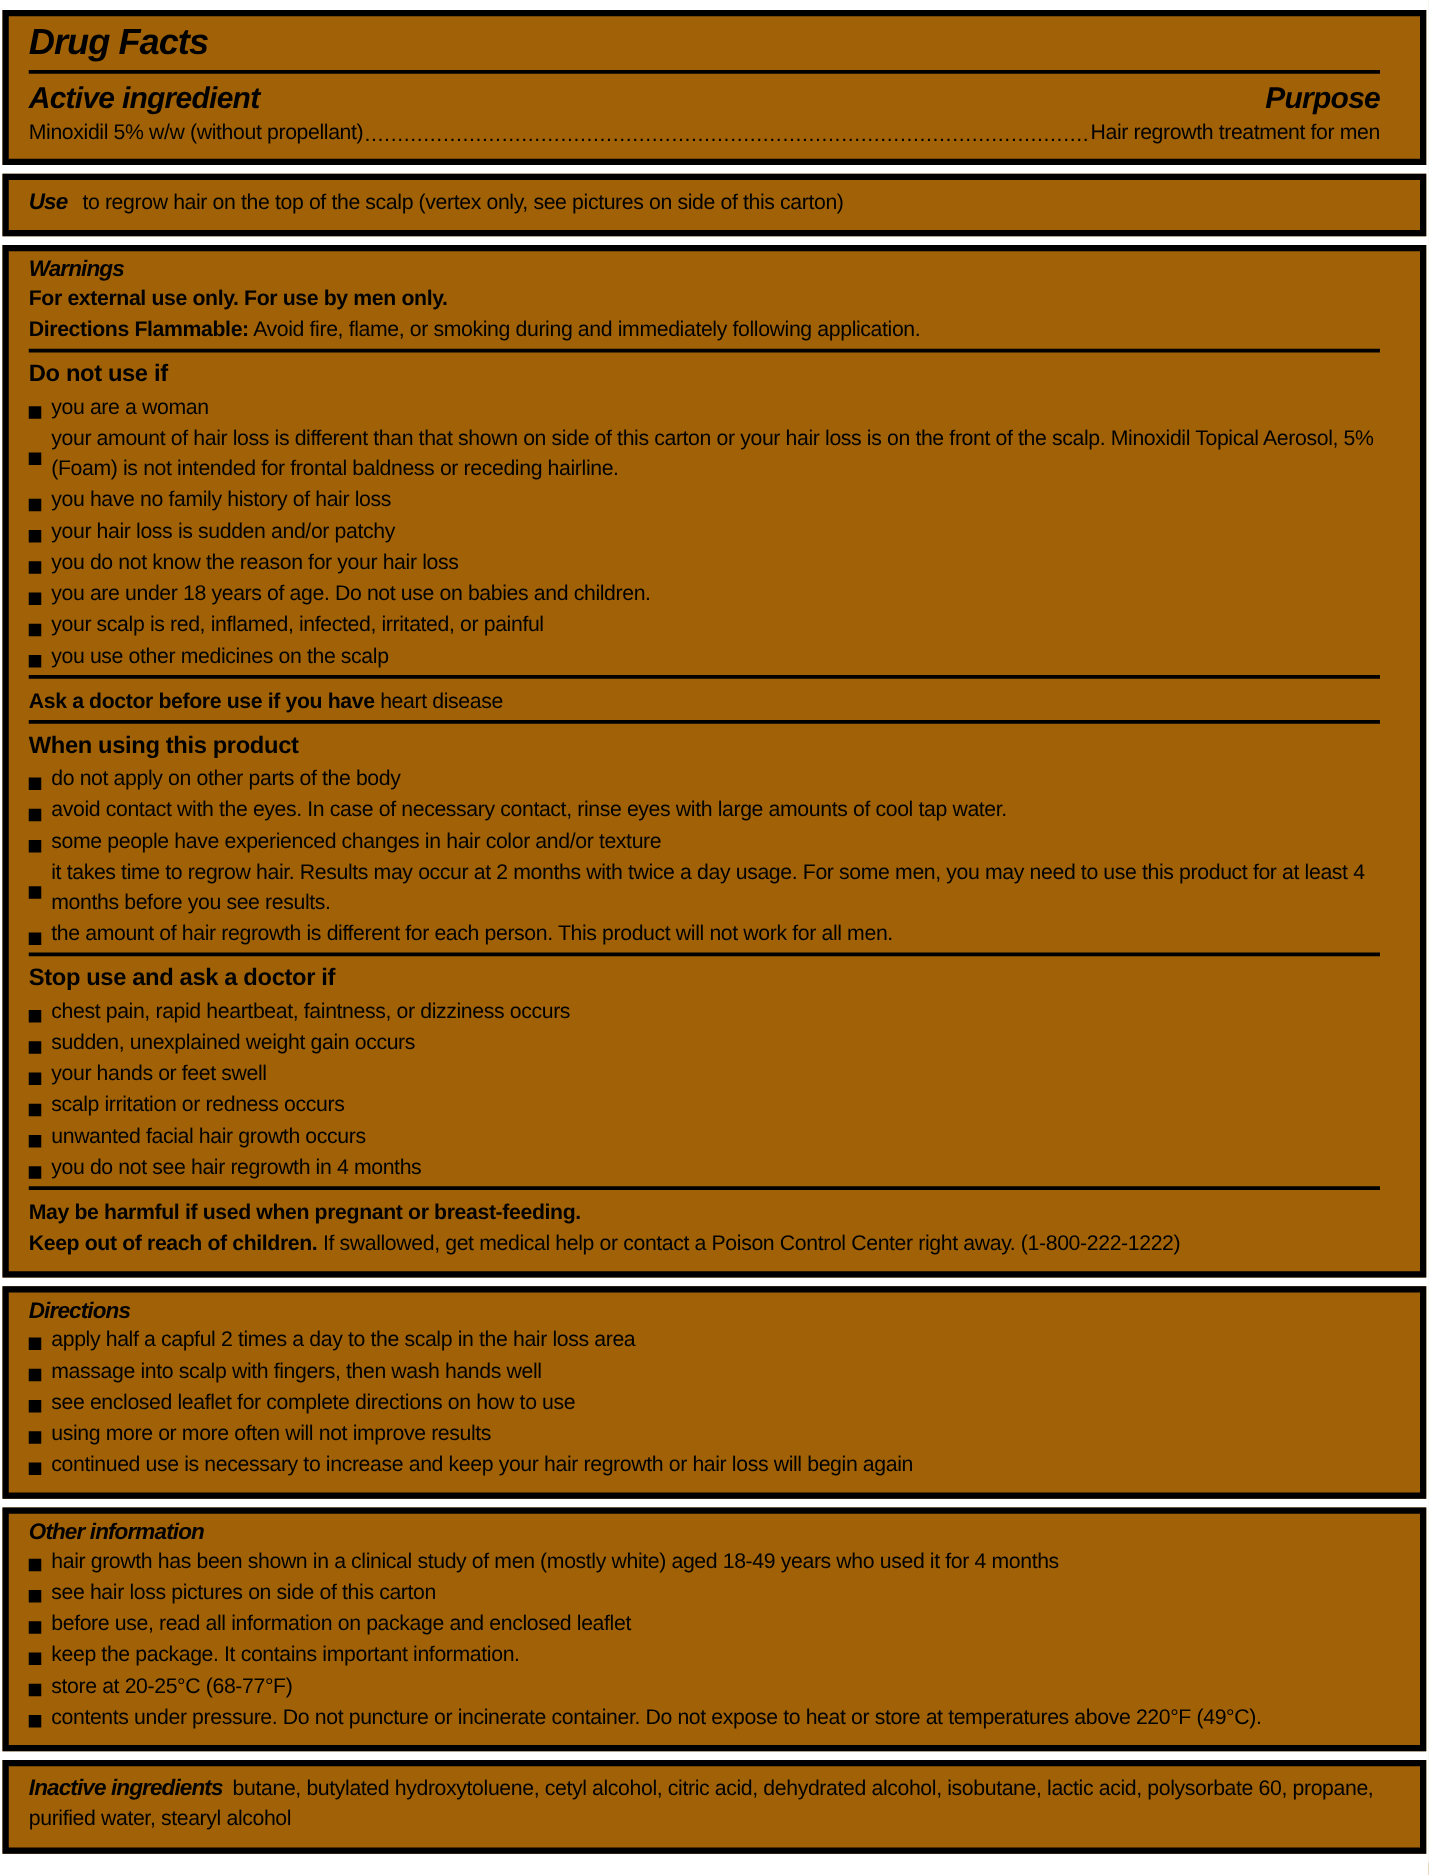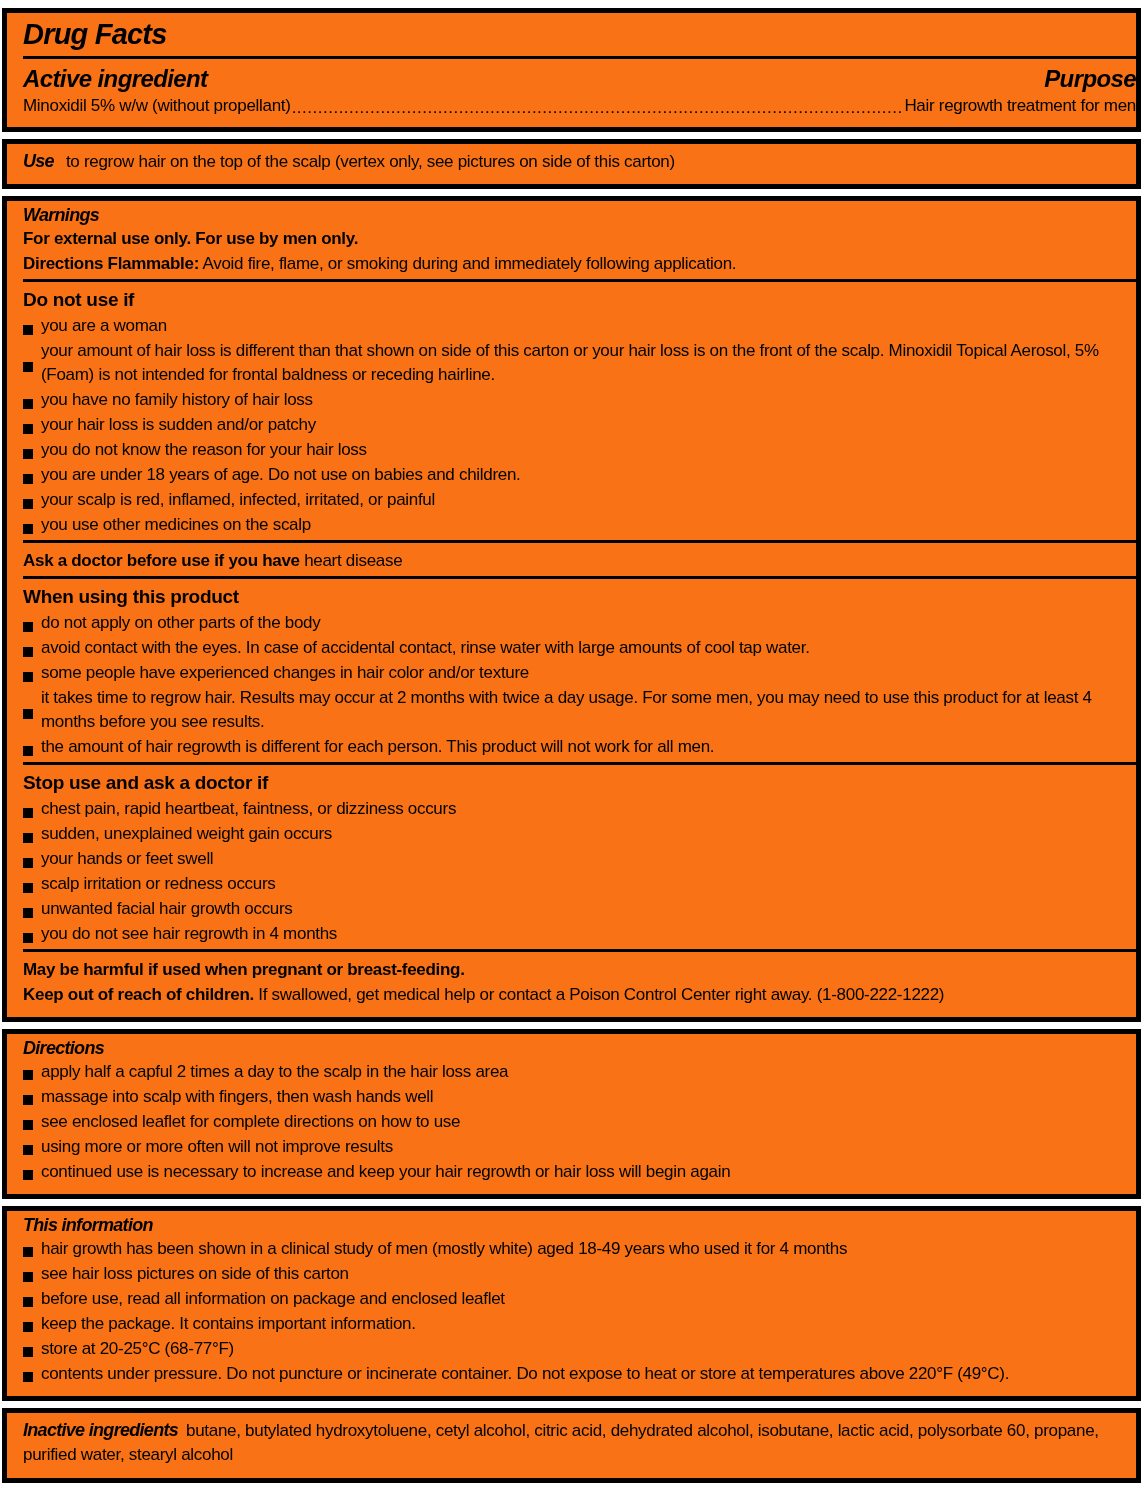--- a/index.html
+++ b/index.html
@@ -1,18 +1,18 @@
 <!DOCTYPE html>
 <html><head>
 <meta charset="utf-8">
 <style>
   html,body{margin:0;padding:0;background:#ffffff;color:#000;}
   body{width:1143px;font-family:"Liberation Sans","DejaVu Sans",sans-serif;-webkit-font-smoothing:antialiased;}
   .page{padding:8px 2px 0 2px;}
-  .box{border:5px solid #000;margin-bottom:7px;padding:4px 0 9px 16px;background:#f97316;}
+  .box{border:5px solid #000;margin-bottom:7px;padding:4px 32px 9px 16px;background:#a16207;}
   
   .t1{font-size:29px;font-style:italic;font-weight:bold;letter-spacing:-0.8px;margin:2px 0 5px 0;line-height:1.1;}
   .h2i{font-size:24px;font-style:italic;font-weight:bold;letter-spacing:-0.6px;line-height:1.15;}
   .h1i{font-size:18px;font-style:italic;font-weight:bold;letter-spacing:-0.7px;line-height:1.15;}
   hr.thin{border:none;border-top:3px solid #000;margin:3px 0 6px 0;}
   
   .bodytxt,p.wline,li{font-size:17px;letter-spacing:-0.3px;line-height:24px;}
   p.wline{margin:1px 0;}
   .bold{font-weight:bold;}
   .subhead{font-weight:bold;font-size:19px;letter-spacing:-0.3px;line-height:24px;margin:2px 0;}
@@ -102,21 +102,21 @@
     <hr class="thin">
 
     <div class="subhead">When using this product</div>
     <ul class="blist">
       <li>
           <span class="sq"></span>
           <span>do not apply on other parts of the body</span>
         </li>
       <li>
           <span class="sq"></span>
-          <span>avoid contact with the eyes. In case of accidental contact, rinse water with large amounts of cool tap water.</span>
+          <span>avoid contact with the eyes. In case of necessary contact, rinse eyes with large amounts of cool tap water.</span>
         </li>
       <li>
           <span class="sq"></span>
           <span>some people have experienced changes in hair color and/or texture</span>
         </li>
       <li>
           <span class="sq"></span>
           <span>it takes time to regrow hair. Results may occur at 2 months with twice a day usage. For some men, you may need to use this product for at least 4 months before you see results.</span>
         </li>
       <li>
@@ -179,21 +179,21 @@
           <span>using more or more often will not improve results</span>
         </li>
       <li>
           <span class="sq"></span>
           <span>continued use is necessary to increase and keep your hair regrowth or hair loss will begin again</span>
         </li>
     </ul>
   </section>
 
   <section class="box">
-    <div class="h1i">This information</div>
+    <div class="h1i">Other information</div>
     <ul class="blist">
       <li>
           <span class="sq"></span>
           <span>hair growth has been shown in a clinical study of men (mostly white) aged 18-49 years who used it for 4 months</span>
         </li>
       <li>
           <span class="sq"></span>
           <span>see hair loss pictures on side of this carton</span>
         </li>
       <li>

